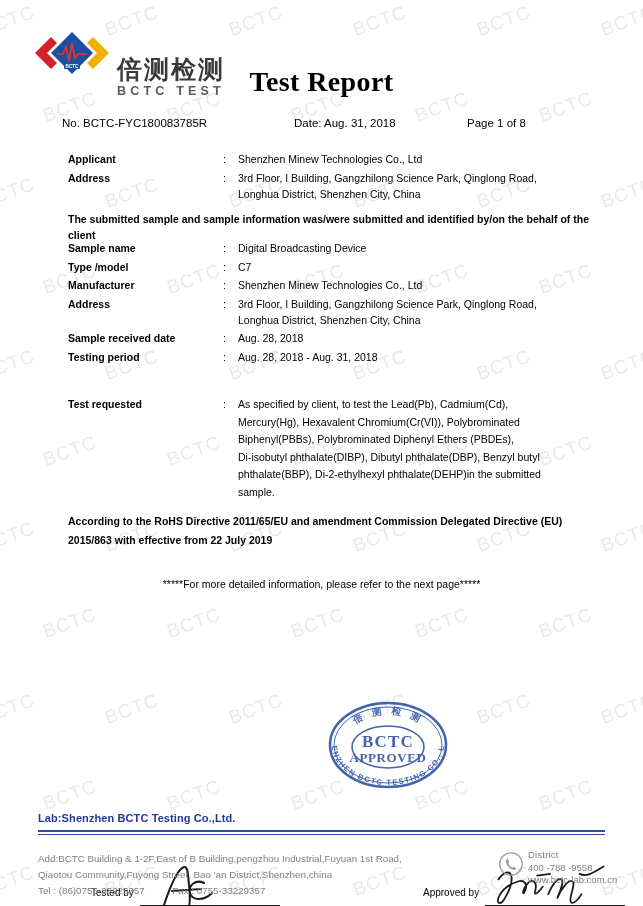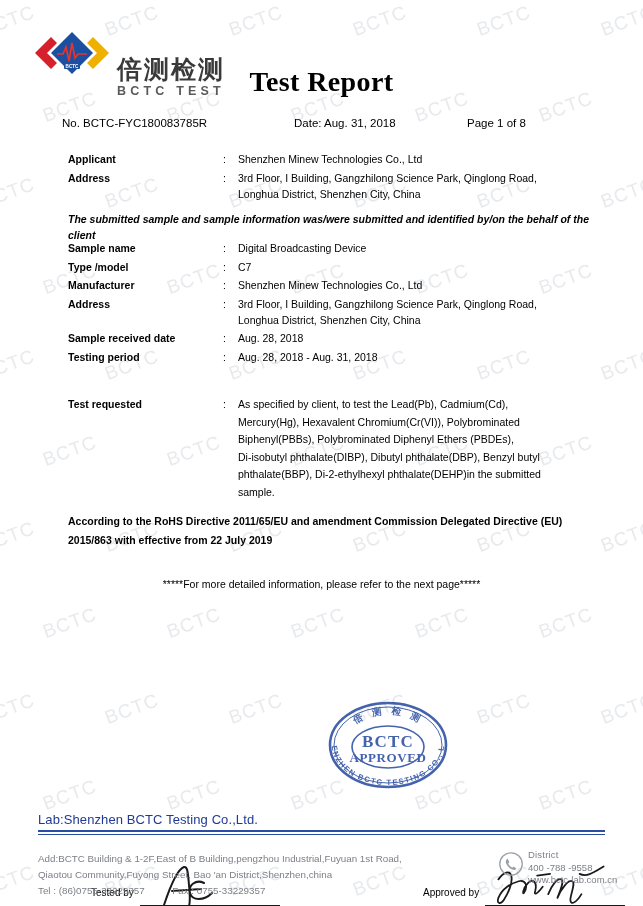--- a/index.html
+++ b/index.html
@@ -132,21 +132,20 @@
 
   .notice {
     position: absolute;
     left: 68px;
     top: 211px;
     width: 525px;
     font-size: 10.5px;
     font-weight: 700;
     line-height: 16px;
     color: #000;
-    font-style: italic;
   }
 
   .info2 {
     position: absolute;
     left: 68px;
     top: 240px;
     width: 520px;
     font-size: 10.5px;
     color: #000;
   }
@@ -217,22 +216,22 @@
     width: 140px;
     height: 96px;
     opacity: 0.88;
   }
 
   
   .footer-head {
     position: absolute;
     left: 38px;
     top: 812px;
-    font-size: 13px;
-    font-weight: 400;
+    font-size: 11px;
+    font-weight: 700;
     color: #1f3a93;
     letter-spacing: 0.1px;
   }
   .footer-rule {
     position: absolute;
     left: 38px;
     top: 830px;
     width: 567px;
     border-top: 2px solid #2b4ea2;
     border-bottom: 1px solid #2b4ea2;

